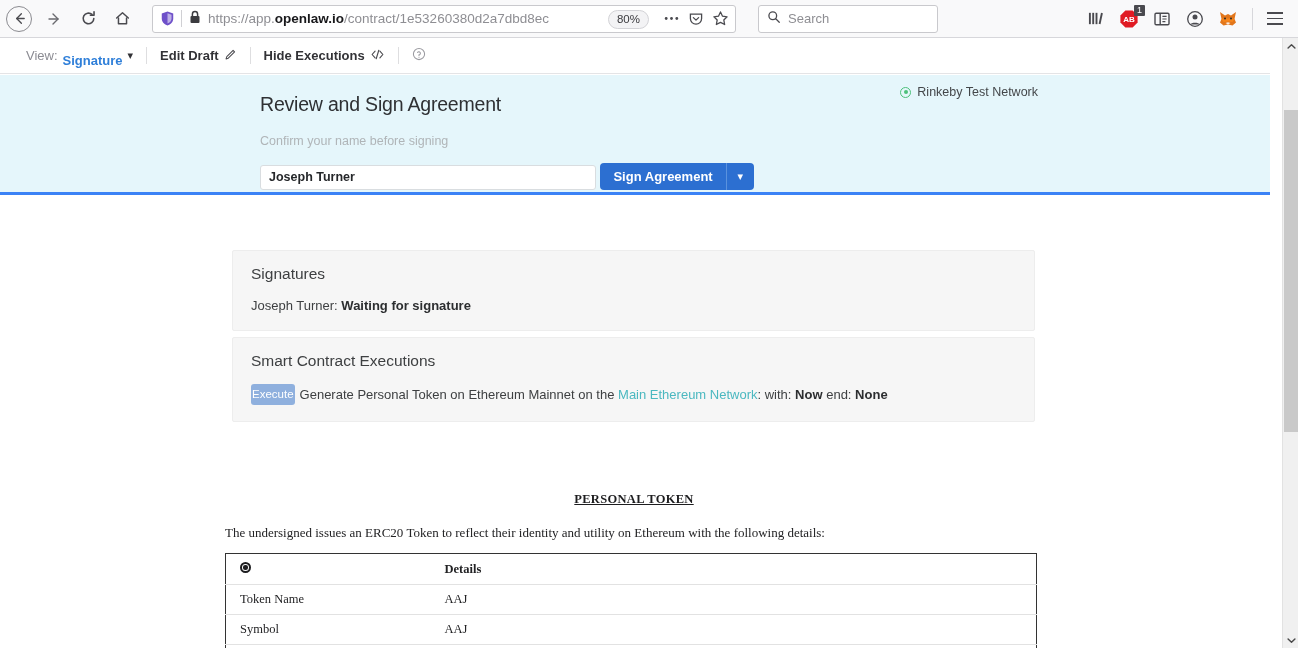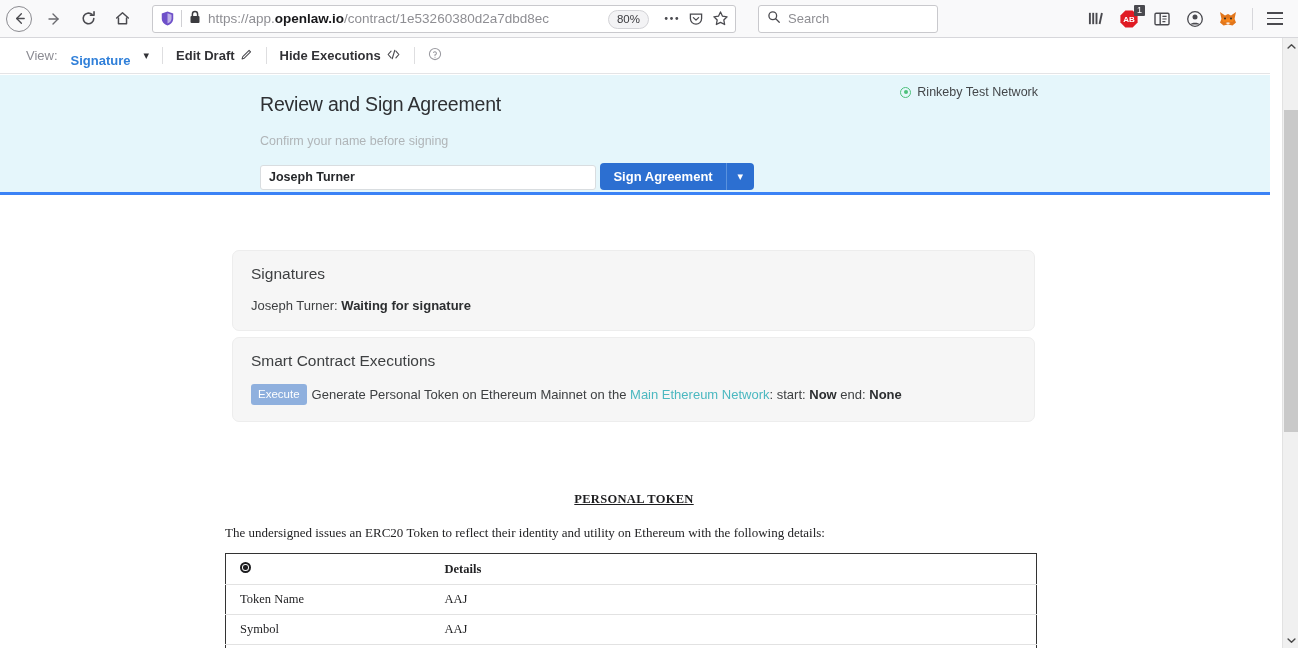--- a/index.html
+++ b/index.html
@@ -87,21 +87,21 @@
   
   .app-toolbar {
     position: absolute; top: 38px; left: 0;
     width: 1270px; height: 36px;
     background: #ffffff;
     border-bottom: 1px solid #e4e4e6;
     display: flex; align-items: center;
     padding-left: 26px;
     font-size: 13px;
   }
-  .tb-group { display: flex; align-items: center; gap: 13px; }
+  .tb-group { display: flex; align-items: center; gap: 5px; }
   .tb-label { color: #8b8b92; }
   .tb-link { color: #2f7fd9; font-weight: 600; cursor: pointer; margin-top: 9px; }
   .tb-item { color: #323236; font-weight: 600; display:flex; align-items:center; gap:5px; }
   .tb-sep { width:1px; height:17px; background:#dedee0; margin: 0 13px; }
   .caret-dn { font-size: 11px; color:#323236; }
 
   
   .sign-panel {
     position: absolute; top: 75px; left: 0;
     width: 1270px; height: 120px;
@@ -146,31 +146,31 @@
     border: 1.4px solid #4cc17a; position: relative;
   }
   .net-dot::after {
     content: ""; position: absolute; inset: 2.2px;
     border-radius: 50%; background: #4cc17a;
   }
 
   
   .card {
     position: absolute; left: 232px; width: 803px;
-    background: #f6f6f6; border: 1px solid #ededed; border-radius: 7px;
+    background: #f6f6f6; border: 1px solid #ededed; border-radius: 2px;
     padding: 14px 18px 16px 18px;
   }
   #card-signatures { top: 250px; }
   #card-executions { top: 337px; }
   .card-title { font-size: 15.5px; color: #3e4042; font-weight: 400; }
   .card-line { margin-top: 14px; font-size: 13px; color: #3e4042; line-height: 17px; }
   .card-line b { font-weight: 700; color: #2c2e30; }
   .exec-badge {
     display: inline-block; background: #8fb0de; color: #fff;
-    font-size: 11.5px; padding: 2px 7px; border-radius: 3px;
+    font-size: 11.5px; padding: 2px 1px; border-radius: 3px;
     margin-right: 5px; cursor: pointer; vertical-align: 1px;
   }
   .teal-link { color: #4bb8c0; }
 
   
   .doc {
     position: absolute; left: 225px; top: 462px; width: 818px;
     font-family: "Liberation Serif", serif;
   }
   .doc-heading {
@@ -405,21 +405,21 @@
   <div class="card-line">
     <span>Joseph Turner:</span>
     <b>Waiting for signature</b>
   </div>
 </div>
 
 <div class="card" id="card-executions">
   <div class="card-title">Smart Contract Executions</div>
   <div class="card-line">
     <span class="exec-badge">Execute</span><span>Generate Personal Token on Ethereum Mainnet on the</span>
-    <span class="teal-link">Main Ethereum Network</span><span>: start:</span>
+    <span class="teal-link">Main Ethereum Network</span><span>: with:</span>
     <b>Now</b>
     <span>end:</span>
     <b>None</b>
   </div>
 </div>
 
 <div class="doc">
   <div class="doc-heading">PERSONAL TOKEN</div>
   <div class="doc-para">The undersigned issues an ERC20 Token to reflect their identity and utility on Ethereum with the following details:</div>
   <table class="doc-table">

